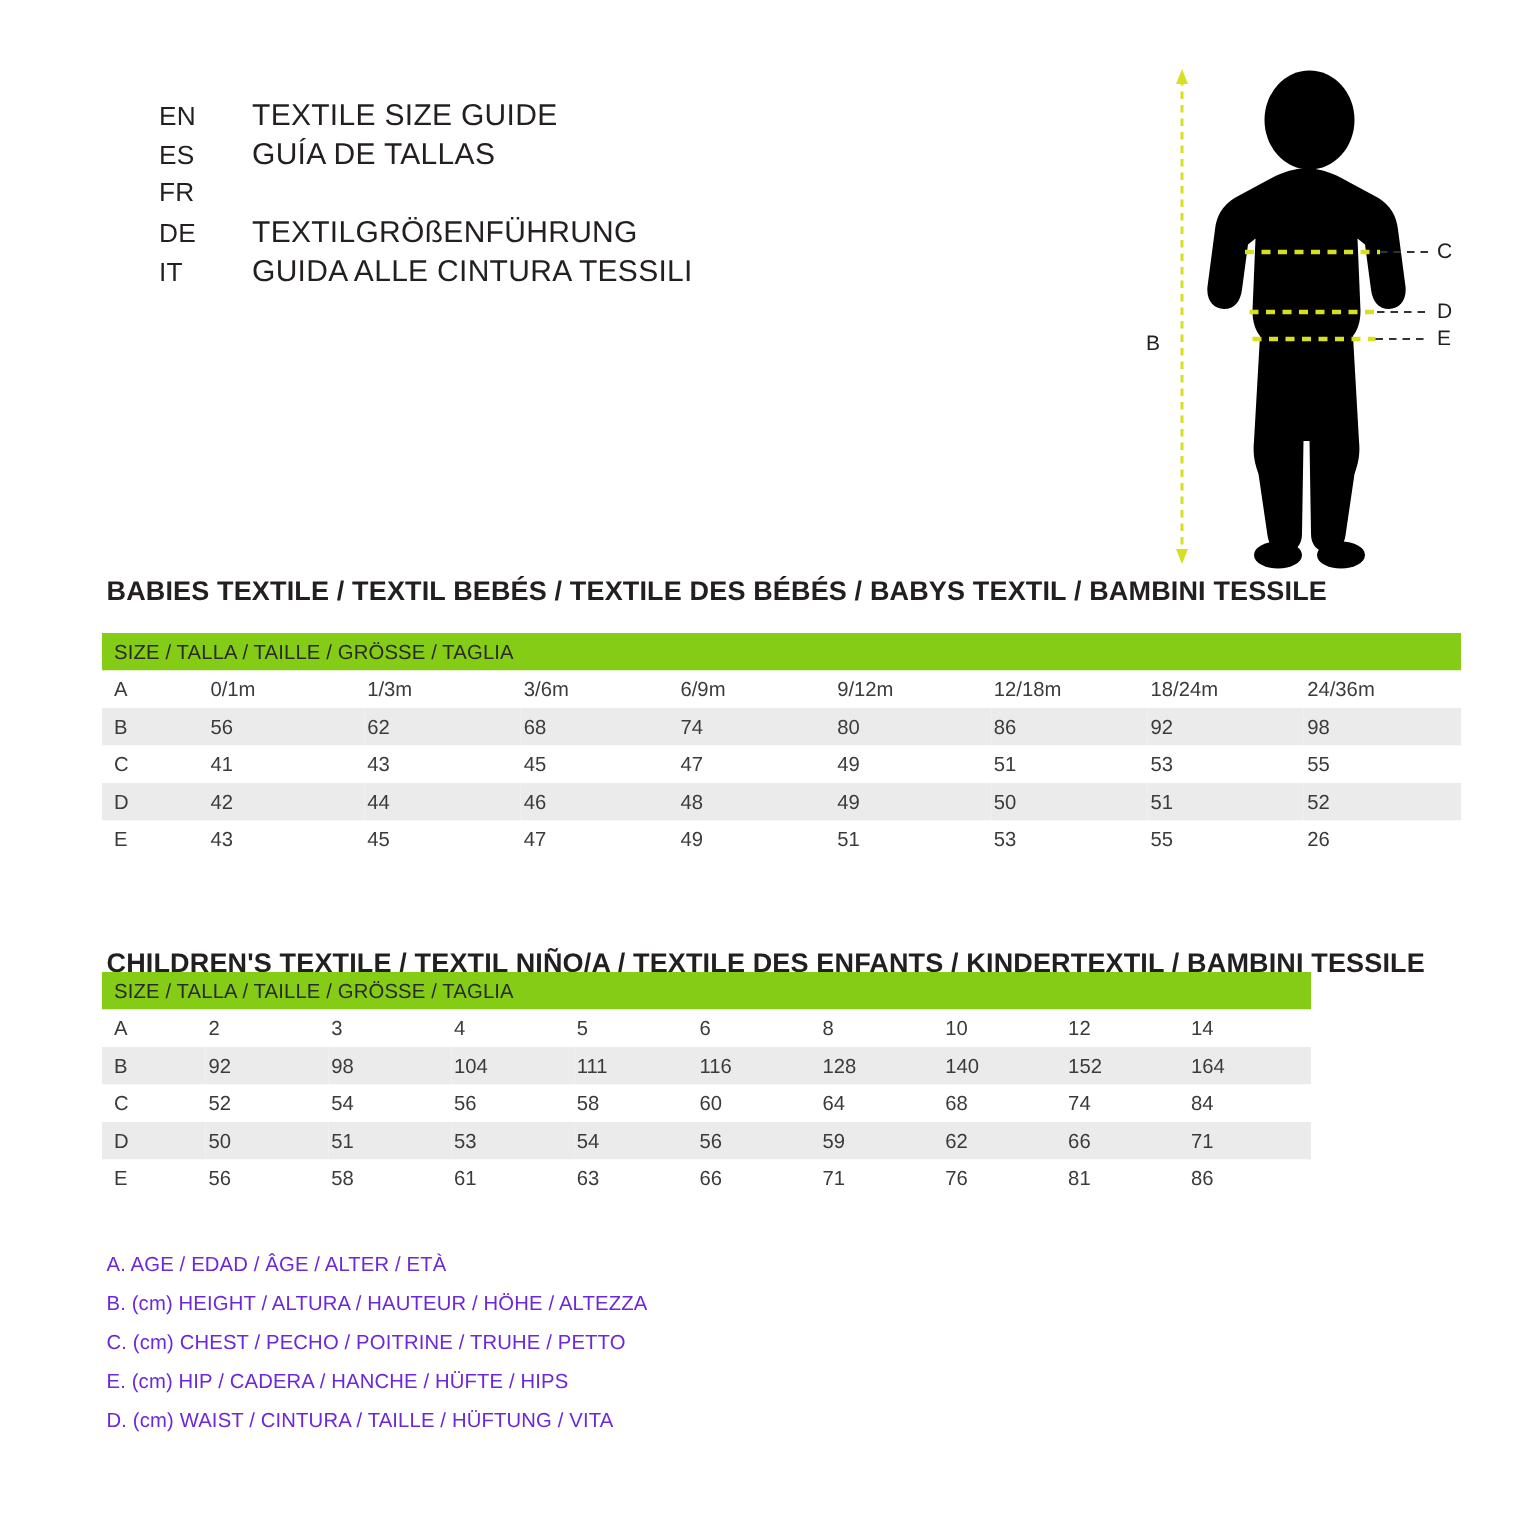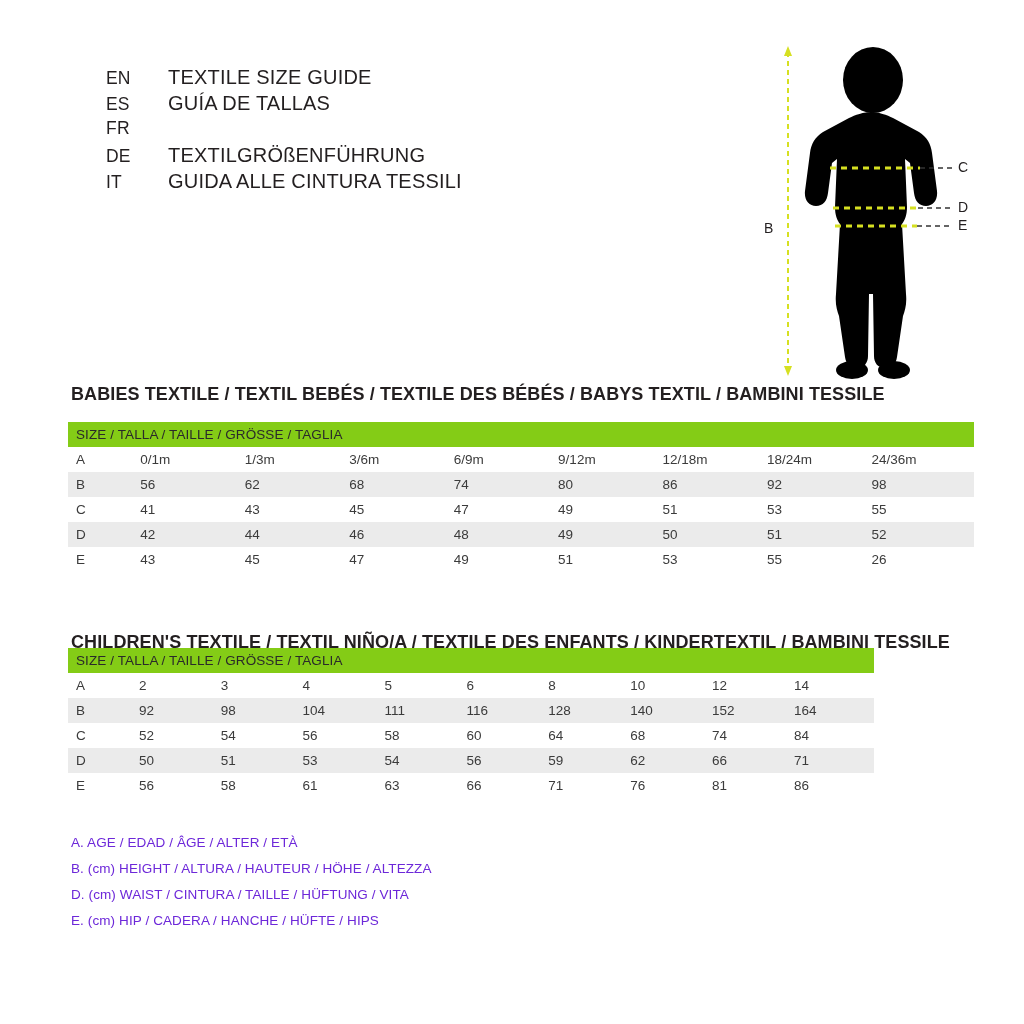--- a/index.html
+++ b/index.html
@@ -364,15 +364,16 @@
       <td class="val">76</td>
       <td class="val">81</td>
       <td class="val">86</td>
     </tr>
   </tbody>
 </table>
 
 <div class="legend">
   <div>A. AGE / EDAD / ÂGE / ALTER / ETÀ</div>
   <div>B. (cm) HEIGHT / ALTURA / HAUTEUR / HÖHE / ALTEZZA</div>
+  <div>C. (cm) CHEST / PECHO / POITRINE / TRUHE / PETTO</div>
+  <div>E. (cm) HIP / CADERA / HANCHE / HÜFTE / HIPS</div>
   <div>D. (cm) WAIST / CINTURA / TAILLE / HÜFTUNG / VITA</div>
-  <div>E. (cm) HIP / CADERA / HANCHE / HÜFTE / HIPS</div>
 </div>
 
 </body></html>

